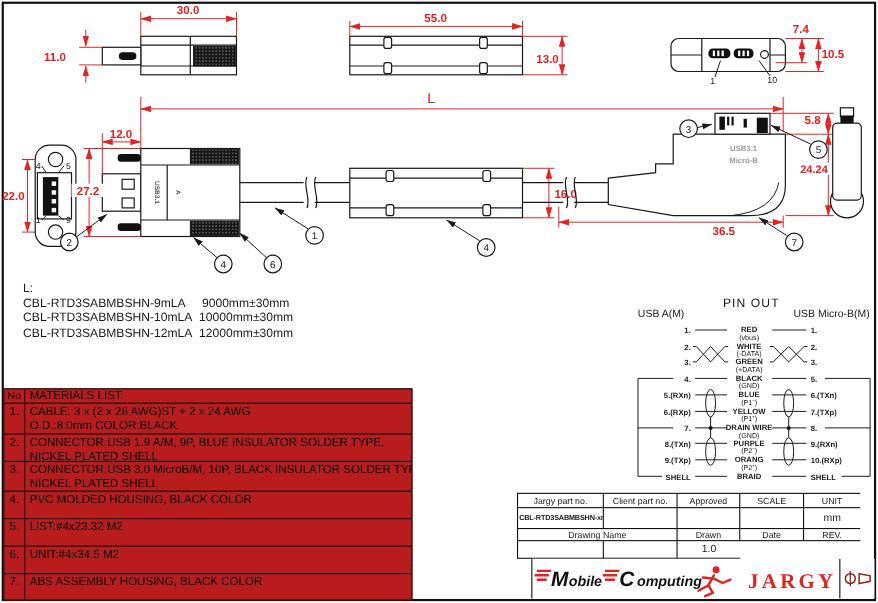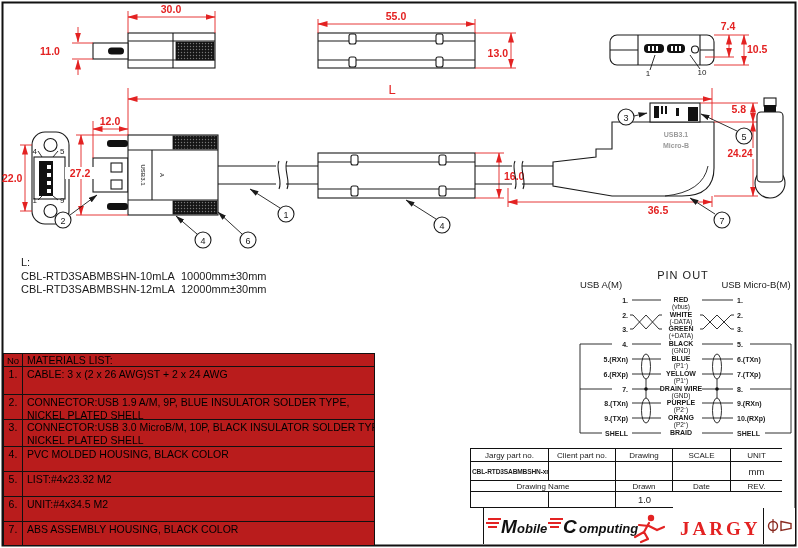--- a/index.html
+++ b/index.html
@@ -328,38 +328,43 @@
 
     <text class="pt" x="628" y="436" text-anchor="end">SHELL</text>
     <text class="pt" x="681" y="435" text-anchor="middle">BRAID</text>
     <text class="pt" x="737" y="436" text-anchor="start">SHELL</text>
   </g>
 </svg>
 
 <div class="llist">
   <div>L:</div>
   <div class="lrow">
+    <span class="lpart">CBL-RTD3SABMBSHN-9mLA</span>
+    <span class="llen">9000mm±30mm</span>
+  </div>
+  <div class="lrow">
     <span class="lpart">CBL-RTD3SABMBSHN-10mLA</span>
     <span class="llen">10000mm±30mm</span>
   </div>
   <div class="lrow" actable="false">
     <span class="lpart">CBL-RTD3SABMBSHN-12mLA</span>
     <span class="llen">12000mm±30mm</span>
   </div>
 </div>
 
 <div class="mat">
   <div class="mrow first" style="height:12px">
     <div class="mno" style="font-size:9.5px">No</div>
     <div class="mdesc" style="padding-top:0">MATERIALS LIST:</div>
   </div>
   <div class="mrow" style="height:28px">
     <div class="mno">1.</div>
     <div class="mdesc">
           <div>CABLE: 3 x (2 x 26 AWG)ST + 2 x 24 AWG</div>
+          <div>O.D.:8.0mm COLOR:BLACK</div>
         </div>
   </div>
   <div class="mrow" style="height:25px">
     <div class="mno">2.</div>
     <div class="mdesc">
           <div>CONNECTOR:USB 1.9 A/M, 9P, BLUE INSULATOR SOLDER TYPE,</div>
           <div>NICKEL PLATED SHELL</div>
         </div>
   </div>
   <div class="mrow" style="height:27px">
@@ -391,21 +396,21 @@
     <div class="mno">7.</div>
     <div class="mdesc">
           <div>ABS ASSEMBLY HOUSING, BLACK COLOR</div>
         </div>
   </div>
 </div>
 
 <div class="tb">
   <div class="tc">Jargy part no.</div>
   <div class="tc">Client part no.</div>
-  <div class="tc">Drawing</div>
+  <div class="tc">Approved</div>
   <div class="tc">SCALE</div>
   <div class="tc nr">UNIT</div>
 
   <div class="tc partno">CBL-RTD3SABMBSHN-xmLA</div>
   <div class="tc"></div>
   <div class="tc"></div>
   <div class="tc"></div>
   <div class="tc nr big">mm</div>
 
   <div class="tc sp2">Drawing Name</div>

